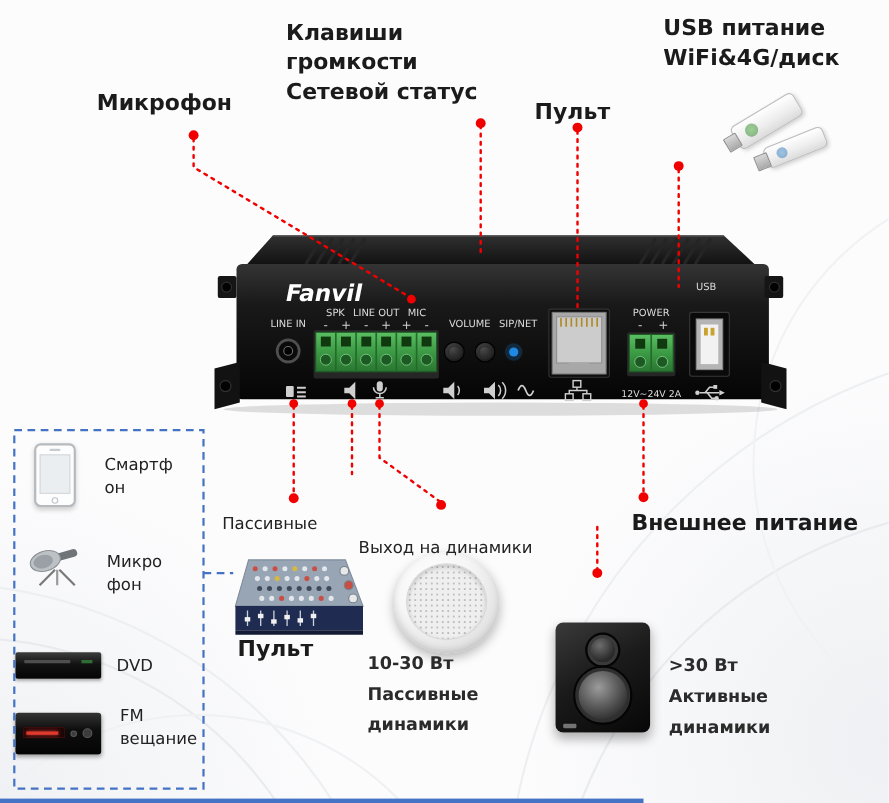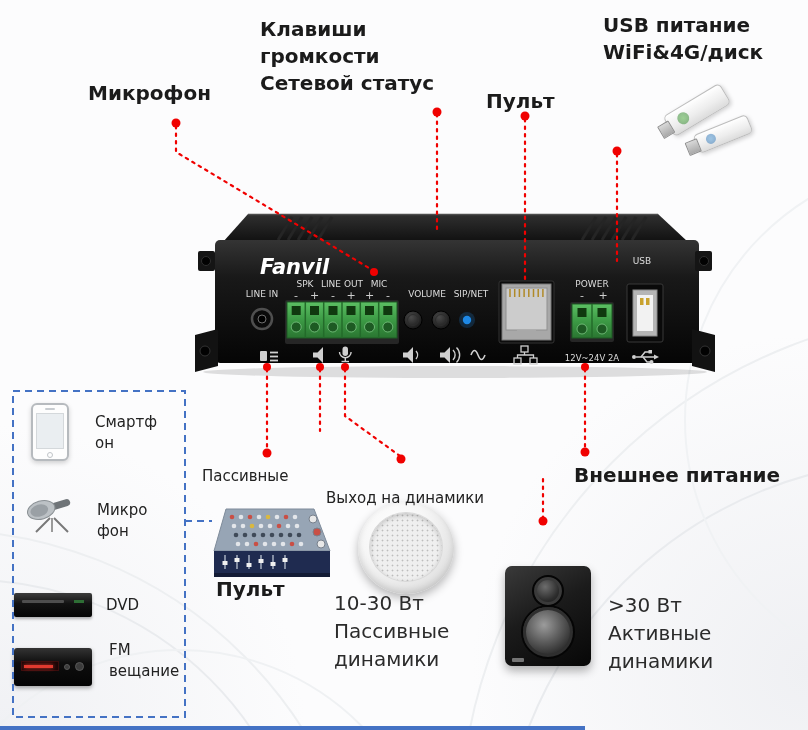--- a/index.html
+++ b/index.html
@@ -7,21 +7,21 @@
   body { font-family:"DejaVu Sans","Liberation Sans",sans-serif; }
   .stage { position:relative; width:808px; height:730px; overflow:hidden;
     background:
       radial-gradient(circle at 0% 100%, #f0f1f4 0%, rgba(240,241,244,0) 28%),
       radial-gradient(circle at 100% 92%, #eff0f3 0%, rgba(239,240,243,0) 32%),
       #fcfcfd; }
   .abs { position:absolute; }
   svg text { font-family:"DejaVu Sans","Liberation Sans",sans-serif; }
   .co { position:absolute; color:#1b1b1b; }
   .b20 { font-size:20px; font-weight:bold; line-height:27px; }
-  .b20w { font-size:20px; font-weight:normal; line-height:28px; color:#2b2b2b; }
+  .b20w { font-size:16px; font-weight:bold; line-height:28px; color:#2b2b2b; }
   .r15 { font-size:15px; line-height:21px; color:#222; }
   .tc { text-align:left; }
   .brk { word-break:break-all; }
 
   
   .phone { position:absolute; left:31px; top:403px; width:38px; height:58px; background:#fdfdfd;
     border:2px solid #b6babe; border-radius:6px; box-shadow:0 2px 5px rgba(0,0,0,.18); }
   .phone .screen { position:absolute; left:3px; right:3px; top:8px; bottom:10px; background:#eaeef1; border:1px solid #d4d8db; }
   .phone .spk { position:absolute; left:50%; top:3px; width:10px; height:2px; margin-left:-5px; background:#c8ccd0; border-radius:1px; }
   .phone .home { position:absolute; left:50%; bottom:1.5px; width:6px; height:6px; margin-left:-3px; border:1px solid #c0c4c8; border-radius:50%; }

